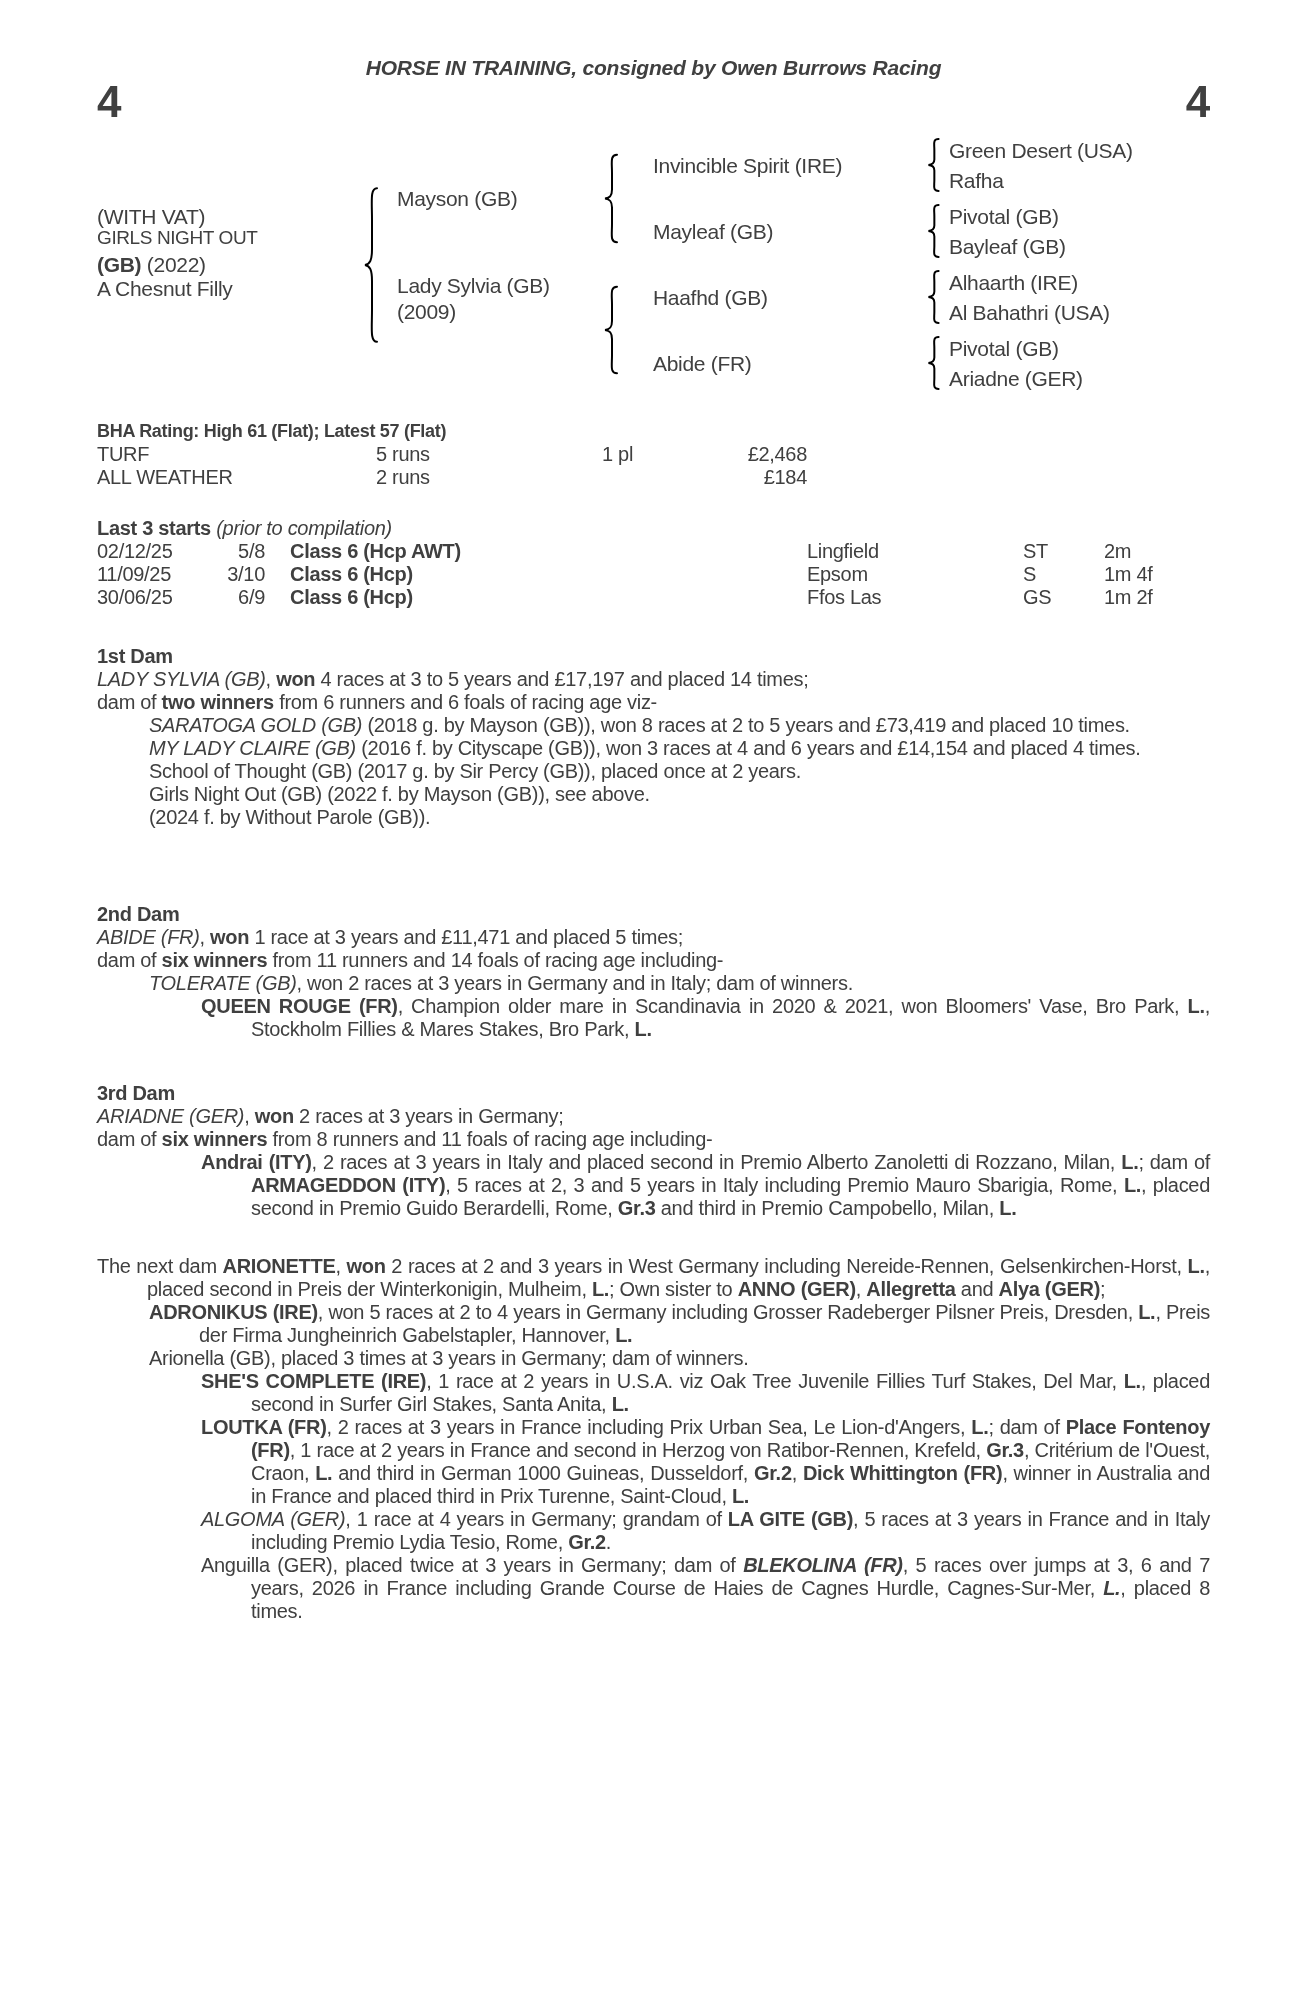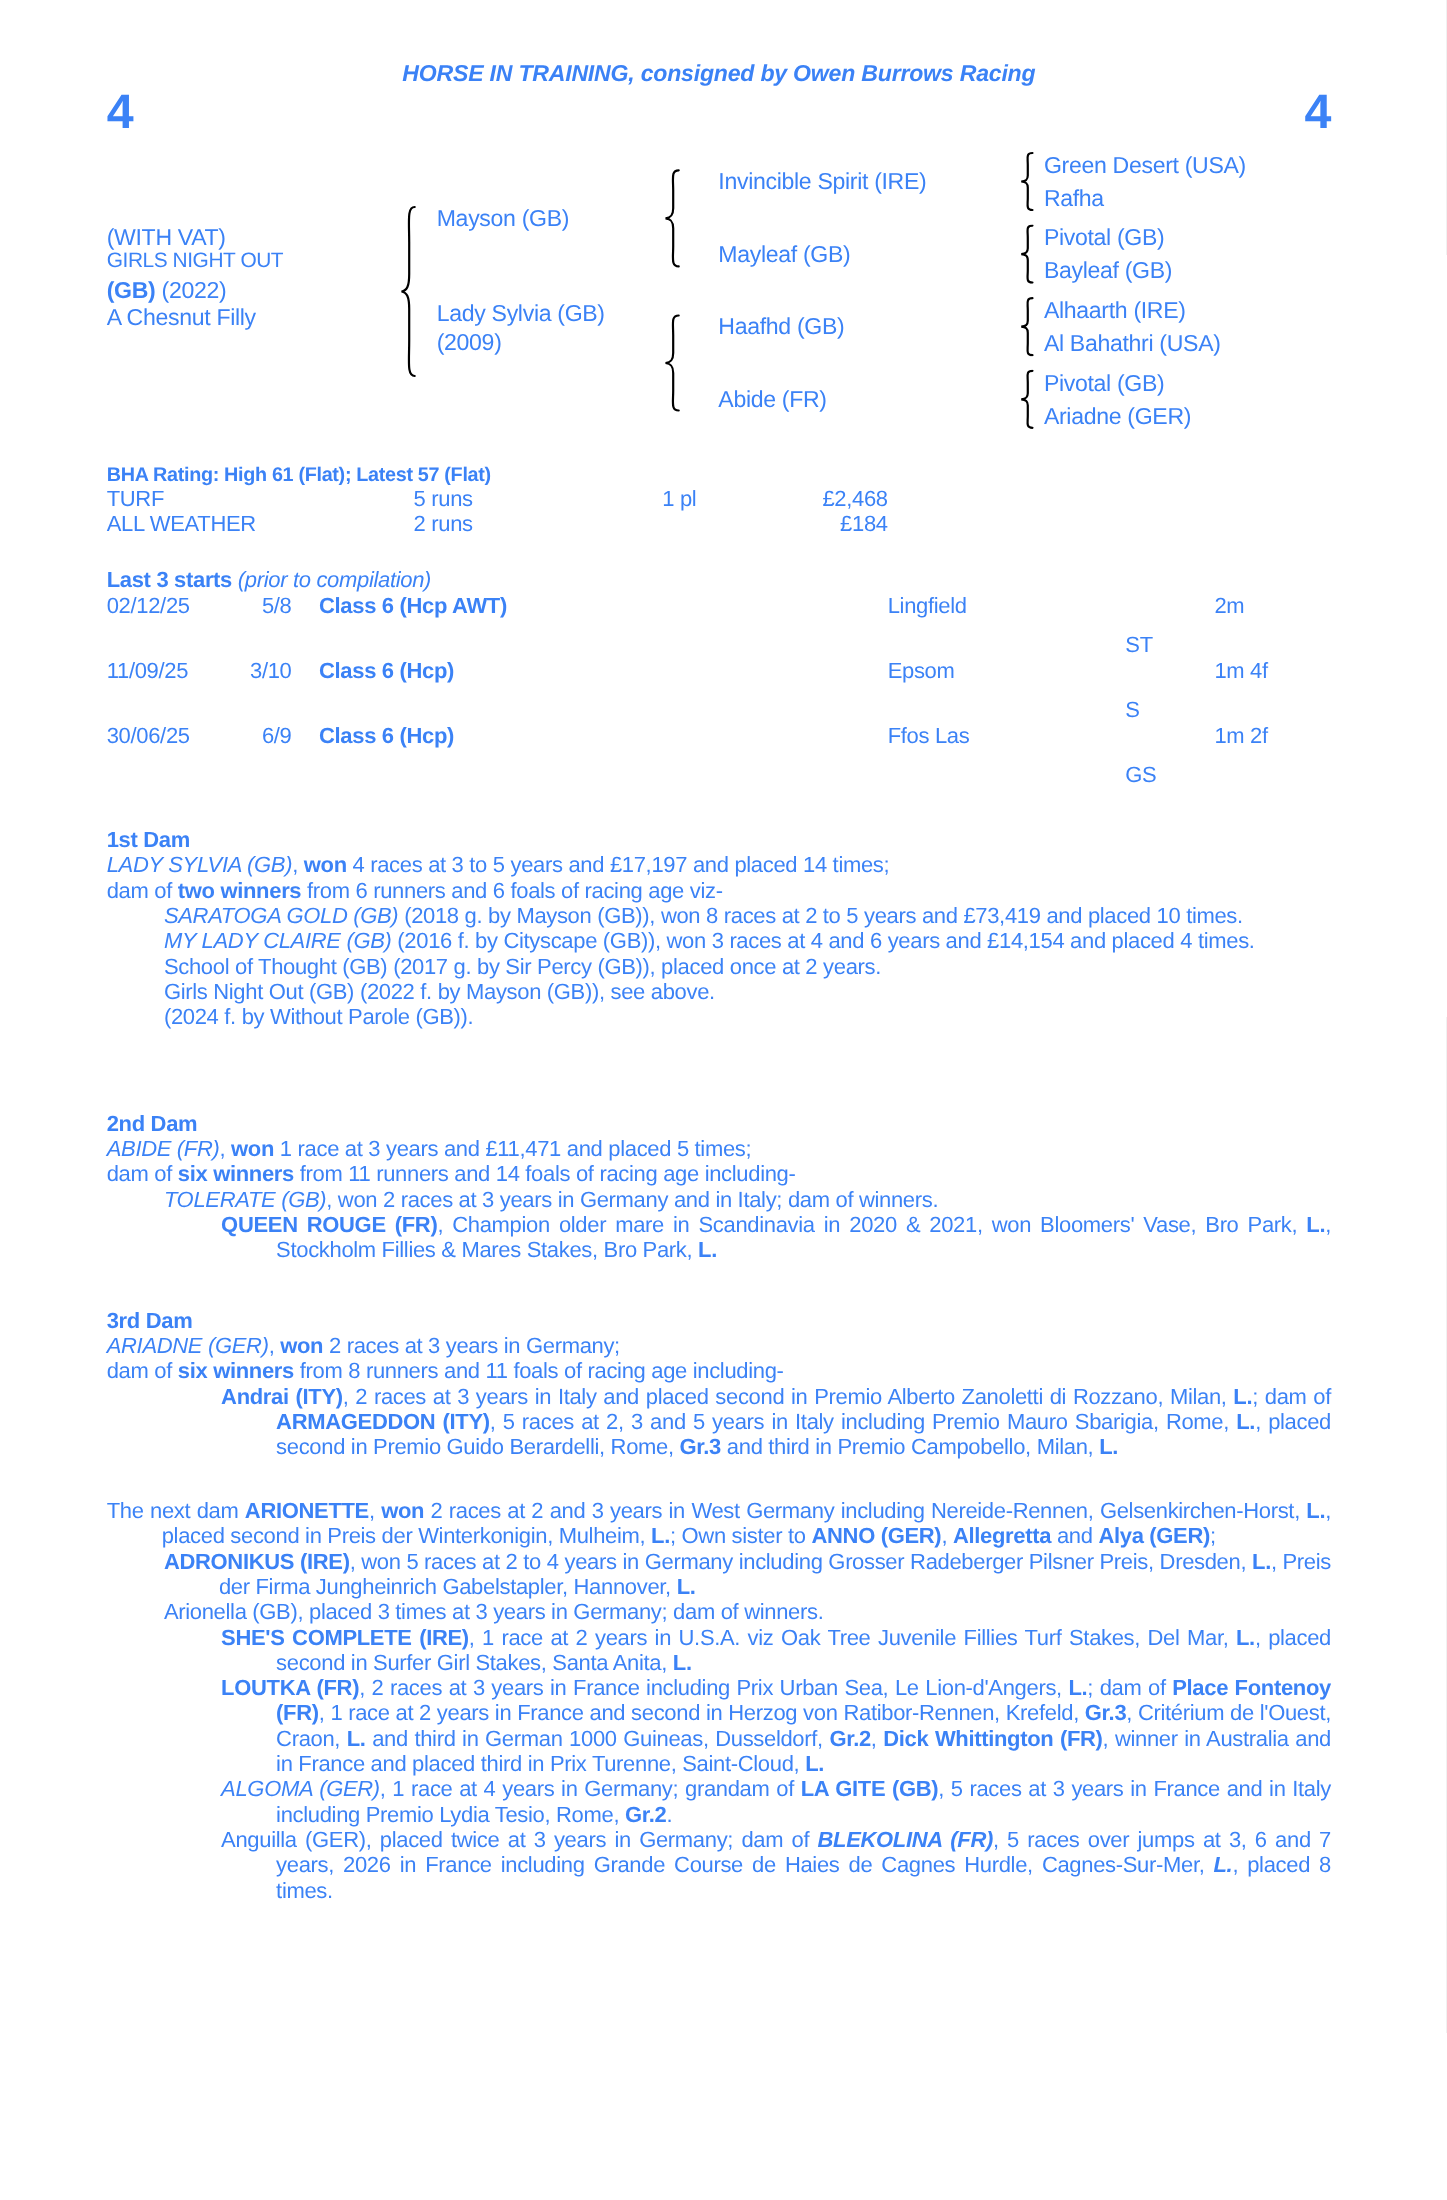--- a/index.html
+++ b/index.html
@@ -1,21 +1,21 @@
 <!DOCTYPE html>
 <html><head>
 <meta charset="utf-8">
 <style>
   html,body{margin:0;padding:0;background:#e8e8e8;}
   .page{
     position:relative;
     width:1315px;height:2000px;
     margin:0 auto;
     background:#ffffff;
-    color:#3b82f6;
+    color:#404040;
     font-family:"Liberation Sans", sans-serif;
     font-size:20px;
     letter-spacing:-0.3px;
     box-sizing:border-box;
     padding:56px 105px 0 97px;
     overflow:hidden;
   }
   .title{
     text-align:center;
     font-size:21px;
@@ -64,21 +64,21 @@
   .bha-c2{width:60px;}
   .bha-c3{width:145px;text-align:right;}
   .last3{margin-top:28px;}
   .l3-head{line-height:23px;}
   .l3-head .hb{font-weight:bold;}
   .l3-head .hi{font-style:italic;}
   .l3-c0{width:110px;}
   .l3-c1{width:58px;text-align:right;}
   .l3-c2{width:517px;margin-left:25px;font-weight:bold;}
   .l3-c3{width:216px;}
-  .l3-c4{width:81px;margin-top:36px;}
+  .l3-c4{width:81px;}
   .l3-c5{width:120px;}
   .dam-h{font-weight:bold;line-height:23px;}
 </style>
 </head>
 <body>
 
 <div class="page">
 
   <div class="title">HORSE IN TRAINING, consigned by Owen Burrows Racing</div>
 

